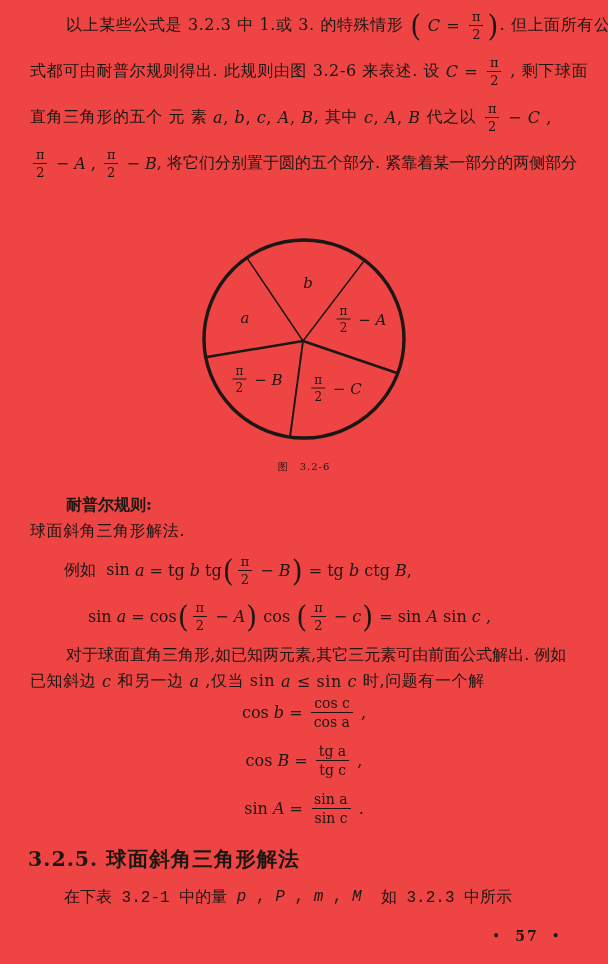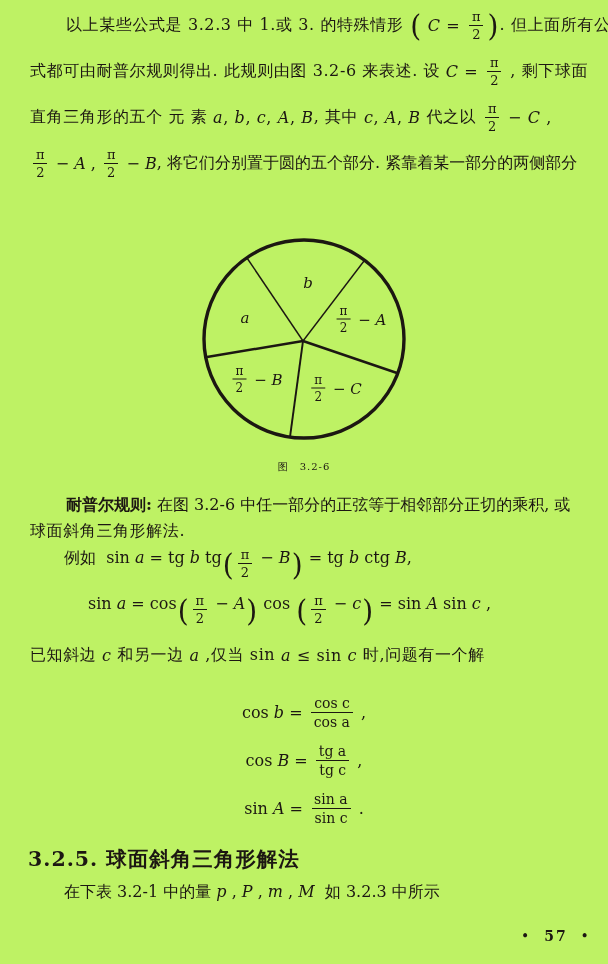--- a/index.html
+++ b/index.html
@@ -1,32 +1,32 @@
 <!DOCTYPE html>
 <html><head>
 <meta charset="utf-8">
 <style>
   * { margin:0; padding:0; box-sizing:border-box; }
   html,body { width:608px; height:964px; }
   body { background:#e9e7e1; font-family:"DejaVu Serif","Liberation Serif",serif; }
-  .page { position:relative; width:608px; height:964px; background:#bef264; color:#1c1712; overflow:hidden; }
+  .page { position:relative; width:608px; height:964px; background:#ef4444; color:#1c1712; overflow:hidden; }
   .block { position:absolute; }
   .line { display:flex; align-items:center; white-space:pre; font-size:16px; letter-spacing:0.6px; height:46px; }
   .line span { white-space:pre; }
   .tline { height:26px; }
   .tight { letter-spacing:0; }
   .indent { padding-left:36px; }
   .it { font-style:italic; }
   .bold { font-weight:bold;text-align:right; }
   .bigp { font-size:28px; font-weight:400; letter-spacing:0; transform:scaleY(1.08); padding:0 1px; }
   .frac { display:inline-flex; flex-direction:column; align-items:center; line-height:1;
           font-size:13px; letter-spacing:0; margin:0 3px; }
   .frac .num { padding:0 3px 2px; }
   .frac .den { border-top:1.4px solid #1c1712; padding:2px 3px 0; }
-  .eqrow { display:flex; align-items:flex-start; white-space:pre; font-size:16px; height:44px; }
+  .eqrow { display:flex; align-items:center; white-space:pre; font-size:16px; height:44px; }
   .deq { display:flex; justify-content:center; align-items:center; white-space:pre;
          font-size:16px; height:44px; margin-bottom:4px; }
   .deq .frac { font-size:14px;align-items:flex-end; }
   .figlabel { position:absolute; transform:translate(-50%,-50%); display:flex; align-items:center;
               font-size:15px; white-space:pre; }
   .figlabel .frac { font-size:12px; }
   .caption { font-size:10px; letter-spacing:1px; text-align:center; width:608px; }
   .heading { font-size:20.5px; letter-spacing:1px; white-space:nowrap; }
   .footer { font-size:14px; letter-spacing:2px; white-space:pre; }
   svg { display:block; }
@@ -55,36 +55,37 @@
     <div class="figlabel it" style="left:308px; top:58px;"><span class="it">b</span></div>
     <div class="figlabel it" style="left:245px; top:93px;"><span class="it">a</span></div>
     <div class="figlabel" style="left:360px; top:94px;"><span class="frac"><span class="num">π</span><span class="den">2</span></span><span> − </span><span class="it">A</span></div>
     <div class="figlabel" style="left:256px; top:154px;"><span class="frac"><span class="num">π</span><span class="den">2</span></span><span> − </span><span class="it">B</span></div>
     <div class="figlabel" style="left:335px; top:163px;"><span class="frac"><span class="num">π</span><span class="den">2</span></span><span> − </span><span class="it">C</span></div>
   </div>
 
   <div class="block caption" style="top:460px; left:0;">图　3.2-6</div>
 
   <div class="block" style="top:492px; left:30px; width:560px;">
-    <div class="line tline tight indent"><span class="bold">耐普尔规则:</span><span> 在图 3.2-6 中任一部分的正弦等于相邻部分正切的乘积, 或</span></div>
+    <div class="line tline tight indent"><span class="bold">耐普尔规则:</span></div>
     <div class="line tline"><span>球面斜角三角形解法.</span></div>
   </div>
 
   <div class="block eqrow" style="top:548px; left:64px;"><span>例如  sin </span><span class="it">a</span><span> = tg </span><span class="it">b</span><span> tg</span><span class="bigp">(</span><span class="frac"><span class="num">π</span><span class="den">2</span></span><span> − </span><span class="it">B</span><span class="bigp">)</span><span> = tg </span><span class="it">b</span><span> ctg </span><span class="it">B</span><span>,</span></div>
   <div class="block eqrow" style="top:594px; left:88px;"><span>sin </span><span class="it">a</span><span> = cos</span><span class="bigp">(</span><span class="frac"><span class="num">π</span><span class="den">2</span></span><span> − </span><span class="it">A</span><span class="bigp">)</span><span> cos </span><span class="bigp">(</span><span class="frac"><span class="num">π</span><span class="den">2</span></span><span> − </span><span class="it">c</span><span class="bigp">)</span><span> = sin </span><span class="it">A</span><span> sin </span><span class="it">c</span><span> ,</span></div>
 
   <div class="block" style="top:642px; left:30px; width:560px;">
+    <div class="line tline tight indent"><span>对于球面直角三角形,如已知两元素,其它三元素可由前面公式解出. 例如</span></div>
     <div class="line tline"><span>已知斜边 </span><span class="it">c</span><span> 和另一边 </span><span class="it">a</span><span> ,仅当 sin </span><span class="it">a</span><span> ≤ sin </span><span class="it">c</span><span> 时,问题有一个解</span></div>
   </div>
 
   <div class="block" style="top:690px; left:0; width:608px;">
     <div class="deq"><span>cos </span><span class="it">b</span><span> = </span><span class="frac"><span class="num">cos c</span><span class="den">cos a</span></span><span> ,</span></div>
     <div class="deq"><span>cos </span><span class="it">B</span><span> = </span><span class="frac"><span class="num">tg a</span><span class="den">tg c</span></span><span> ,</span></div>
     <div class="deq"><span>sin </span><span class="it">A</span><span> = </span><span class="frac"><span class="num">sin a</span><span class="den">sin c</span></span><span> .</span></div>
   </div>
 
   <div class="block heading" style="top:845px; left:28px;font-weight:bold;">3.2.5. 球面斜角三角形解法</div>
 
-  <div class="block eqrow" style="top:882px; left:64px; height:30px;"><span>在下表 3.2-1 中的量 </span><span class="it">p</span><span> , </span><span class="it">P</span><span> , </span><span class="it">m</span><span> , </span><span class="it">M</span><span>  如 3.2.3 中所示</span></div>
+  <div class="block eqrow" style="top:882px; left:64px; height:30px;font-family:Liberation Mono, monospace;"><span>在下表 3.2-1 中的量 </span><span class="it">p</span><span> , </span><span class="it">P</span><span> , </span><span class="it">m</span><span> , </span><span class="it">M</span><span>  如 3.2.3 中所示</span></div>
 
-  <div class="block footer" style="top:928px; left:492px;margin-left:29px;"><span>•  </span><span class="bold">57</span><span>  •</span></div>
+  <div class="block footer" style="top:928px; left:492px;"><span>•  </span><span class="bold">57</span><span>  •</span></div>
 
 </div>
 
 </body></html>

